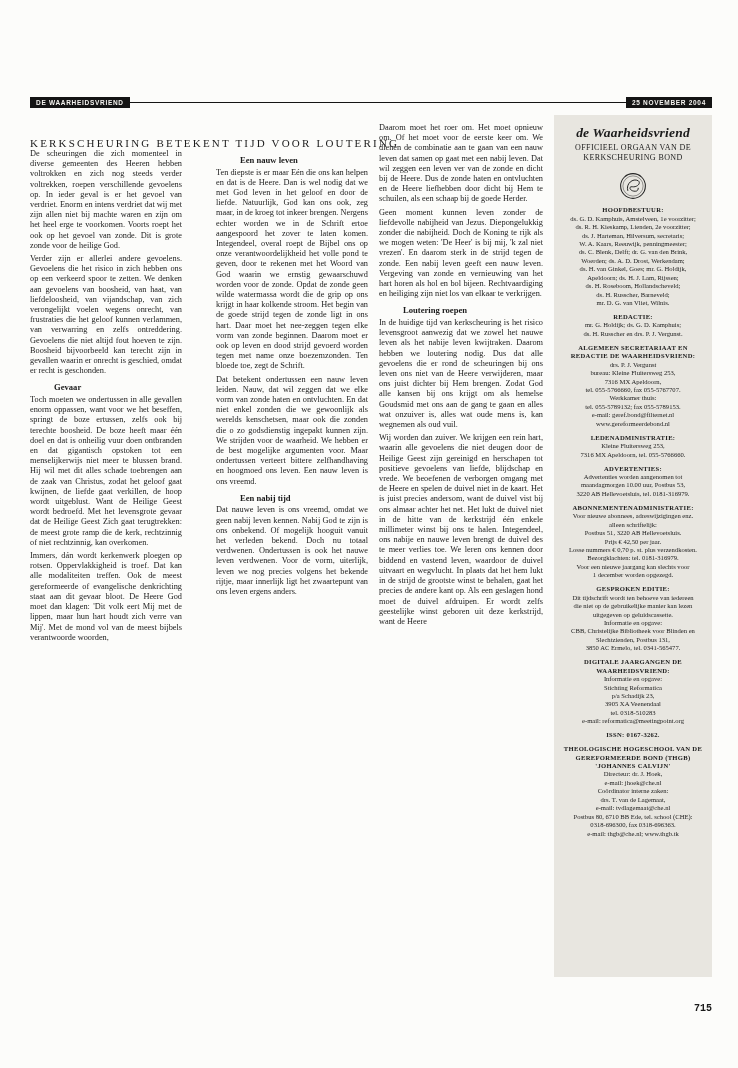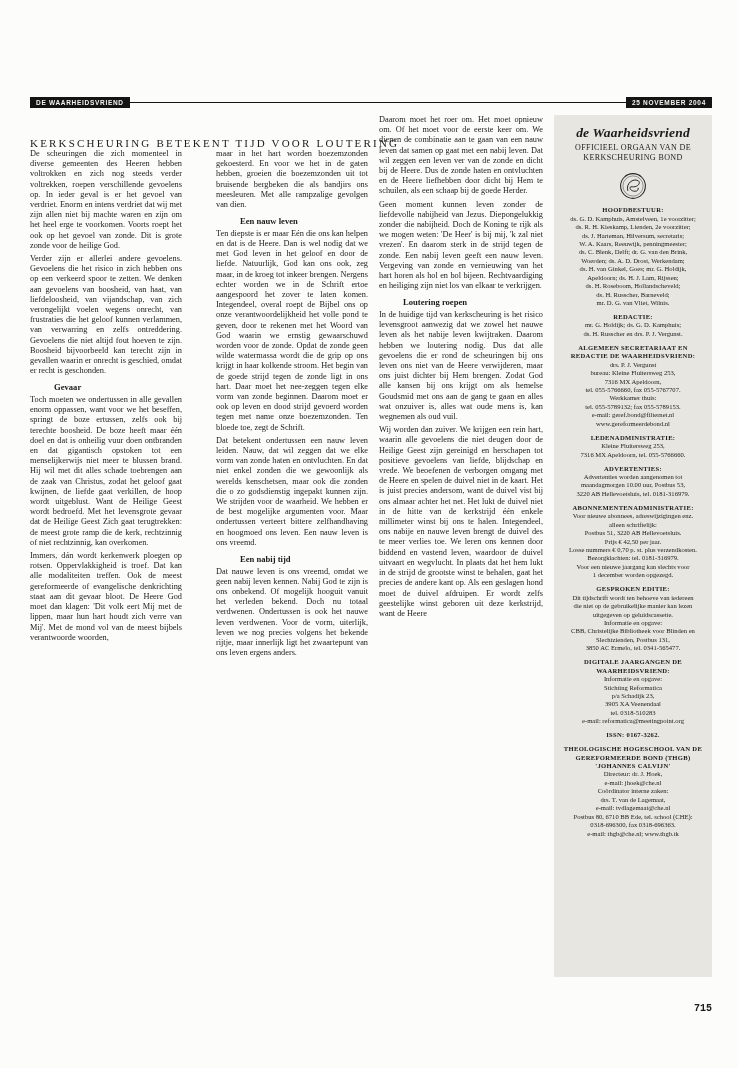--- a/index.html
+++ b/index.html
@@ -38,21 +38,21 @@
     white-space:nowrap;
   }
   .title{
     margin:3px 0 12px 0;
     text-align:center;
     font-size:27px;font-weight:bold;
     letter-spacing:.2px;
   }
   .twocol{display:flex;justify-content:flex-start;gap:34px;}
   .col{width:163px;font-size:8.3px;line-height:1.23;text-align:justify;}
-  .col3{width:164px;}
+  .col3{width:164px;margin-top:8px;}
   .para{margin:0 0 3px 0;}
   .subhead{font-size:8.6px;font-weight:bold;margin:6px 0 2px 0;padding-left:24px;}
   
   .sidebar{
     width:158px;min-height:862px;
     background:#e8e6e0;
     box-sizing:border-box;
     padding:10px 7px 8px 7px;
     text-align:center;
   }
@@ -94,21 +94,20 @@
       <div class="kicker">KERKSCHEURING BETEKENT TIJD VOOR LOUTERING</div>
       <div class="twocol">
         <div class="col" id="col1">
             <p class="para">De scheuringen die zich momenteel in diverse gemeenten des Heeren hebben voltrokken en zich nog steeds verder voltrekken, roepen verschillende gevoelens op. In ieder geval is er het gevoel van verdriet. Enorm en intens verdriet dat wij met zijn allen niet bij machte waren en zijn om het heel erge te voorkomen. Voorts roept het ook op het gevoel van zonde. Dit is grote zonde voor de heilige God.</p>
             <p class="para">Verder zijn er allerlei andere gevoelens. Gevoelens die het risico in zich hebben ons op een verkeerd spoor te zetten. We denken aan gevoelens van boosheid, van haat, van liefdeloosheid, van vijandschap, van zich verongelijkt voelen wegens onrecht, van frustraties die het geloof kunnen verlammen, van verwarring en zelfs ontreddering. Gevoelens die niet altijd fout hoeven te zijn. Boosheid bijvoorbeeld kan terecht zijn in gevallen waarin er onrecht is geschied, omdat er recht is geschonden.</p>
             <h3 class="subhead">Gevaar</h3>
             <p class="para">Toch moeten we ondertussen in alle gevallen enorm oppassen, want voor we het beseffen, springt de boze ertussen, zelfs ook bij terechte boosheid. De boze heeft maar één doel en dat is onheilig vuur doen ontbranden en dat gigantisch opstoken tot een menselijkerwijs niet meer te blussen brand. Hij wil met dit alles schade toebrengen aan de zaak van Christus, zodat het geloof gaat kwijnen, de liefde gaat verkillen, de hoop wordt uitgeblust. Want de Heilige Geest wordt bedroefd. Met het levensgrote gevaar dat de Heilige Geest Zich gaat terugtrekken: de meest grote ramp die de kerk, rechtzinnig of niet rechtzinnig, kan overkomen.</p>
             <p class="para">Immers, dán wordt kerkenwerk ploegen op rotsen. Oppervlakkigheid is troef. Dat kan alle modaliteiten treffen. Ook de meest gereformeerde of evangelische denkrichting staat aan dit gevaar bloot. De Heere God moet dan klagen: 'Dit volk eert Mij met de lippen, maar hun hart houdt zich verre van Mij'. Met de mond vol van de meest bijbels verantwoorde woorden,</p>
           </div>
         <div class="col" id="col2">
-            <p class="para">maar in het hart worden boezemzonden gekoesterd. En voor we het in de gaten hebben, groeien die boezemzonden uit tot bruisende bergbeken die als bandjirs ons meesleuren. Met alle rampzalige gevolgen van dien.</p>
             <h3 class="subhead">Een nauw leven</h3>
             <p class="para">Ten diepste is er maar Eén die ons kan helpen en dat is de Heere. Dan is wel nodig dat we met God leven in het geloof en door de liefde. Natuurlijk, God kan ons ook, zeg maar, in de kroeg tot inkeer brengen. Nergens echter worden we in de Schrift ertoe aangespoord het zover te laten komen. Integendeel, overal roept de Bijbel ons op onze verantwoordelijkheid het volle pond te geven, door te rekenen met het Woord van God waarin we ernstig gewaarschuwd worden voor de zonde. Opdat de zonde geen wilde watermassa wordt die de grip op ons krijgt in haar kolkende stroom. Het begin van de goede strijd tegen de zonde ligt in ons hart. Daar moet het nee-zeggen tegen elke vorm van zonde beginnen. Daarom moet er ook op leven en dood strijd gevoerd worden tegen met name onze boezemzonden. Ten bloede toe, zegt de Schrift.</p>
             <p class="para">Dat betekent ondertussen een nauw leven leiden. Nauw, dat wil zeggen dat we elke vorm van zonde haten en ontvluchten. En dat niet enkel zonden die we gewoonlijk als werelds kenschetsen, maar ook die zonden die o zo godsdienstig ingepakt kunnen zijn. We strijden voor de waarheid. We hebben er de best mogelijke argumenten voor. Maar ondertussen verteert bittere zelfhandhaving en hoogmoed ons leven. Een nauw leven is ons vreemd.</p>
             <h3 class="subhead">Een nabij tijd</h3>
             <p class="para">Dat nauwe leven is ons vreemd, omdat we geen nabij leven kennen. Nabij God te zijn is ons onbekend. Of mogelijk hooguit vanuit het verleden bekend. Doch nu totaal verdwenen. Ondertussen is ook het nauwe leven verdwenen. Voor de vorm, uiterlijk, leven we nog precies volgens het bekende rijtje, maar innerlijk ligt het zwaartepunt van ons leven ergens anders.</p>
           </div>
       </div>
     </div>
 
     <div class="col col3" id="col3">

